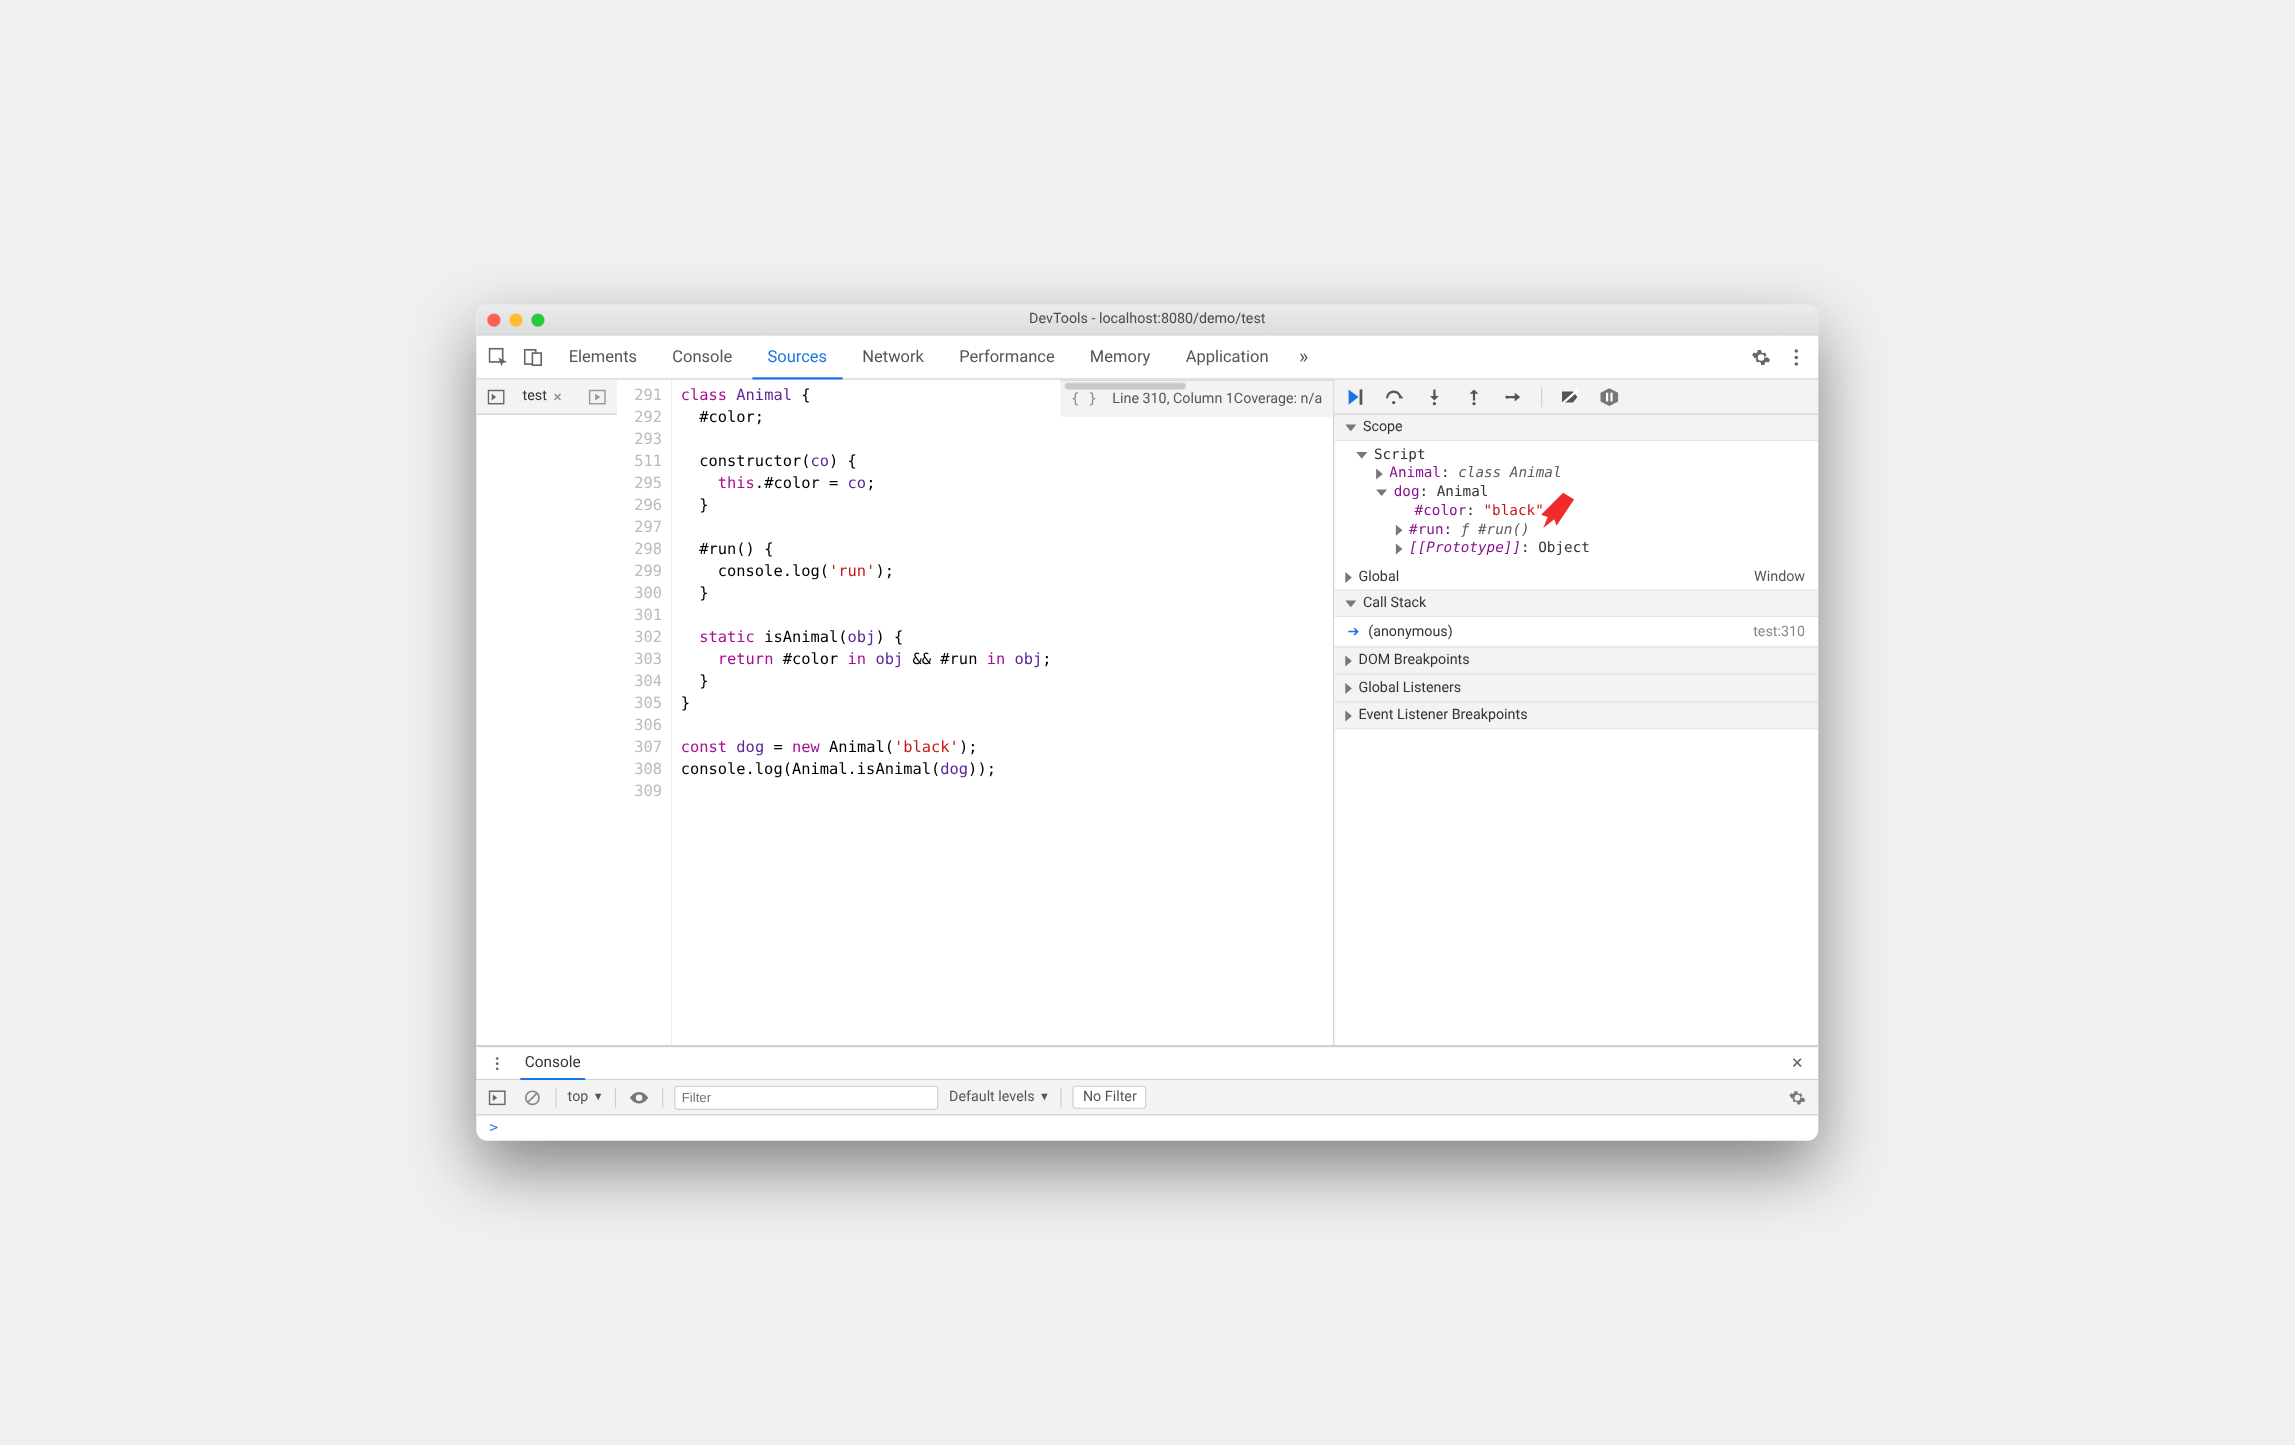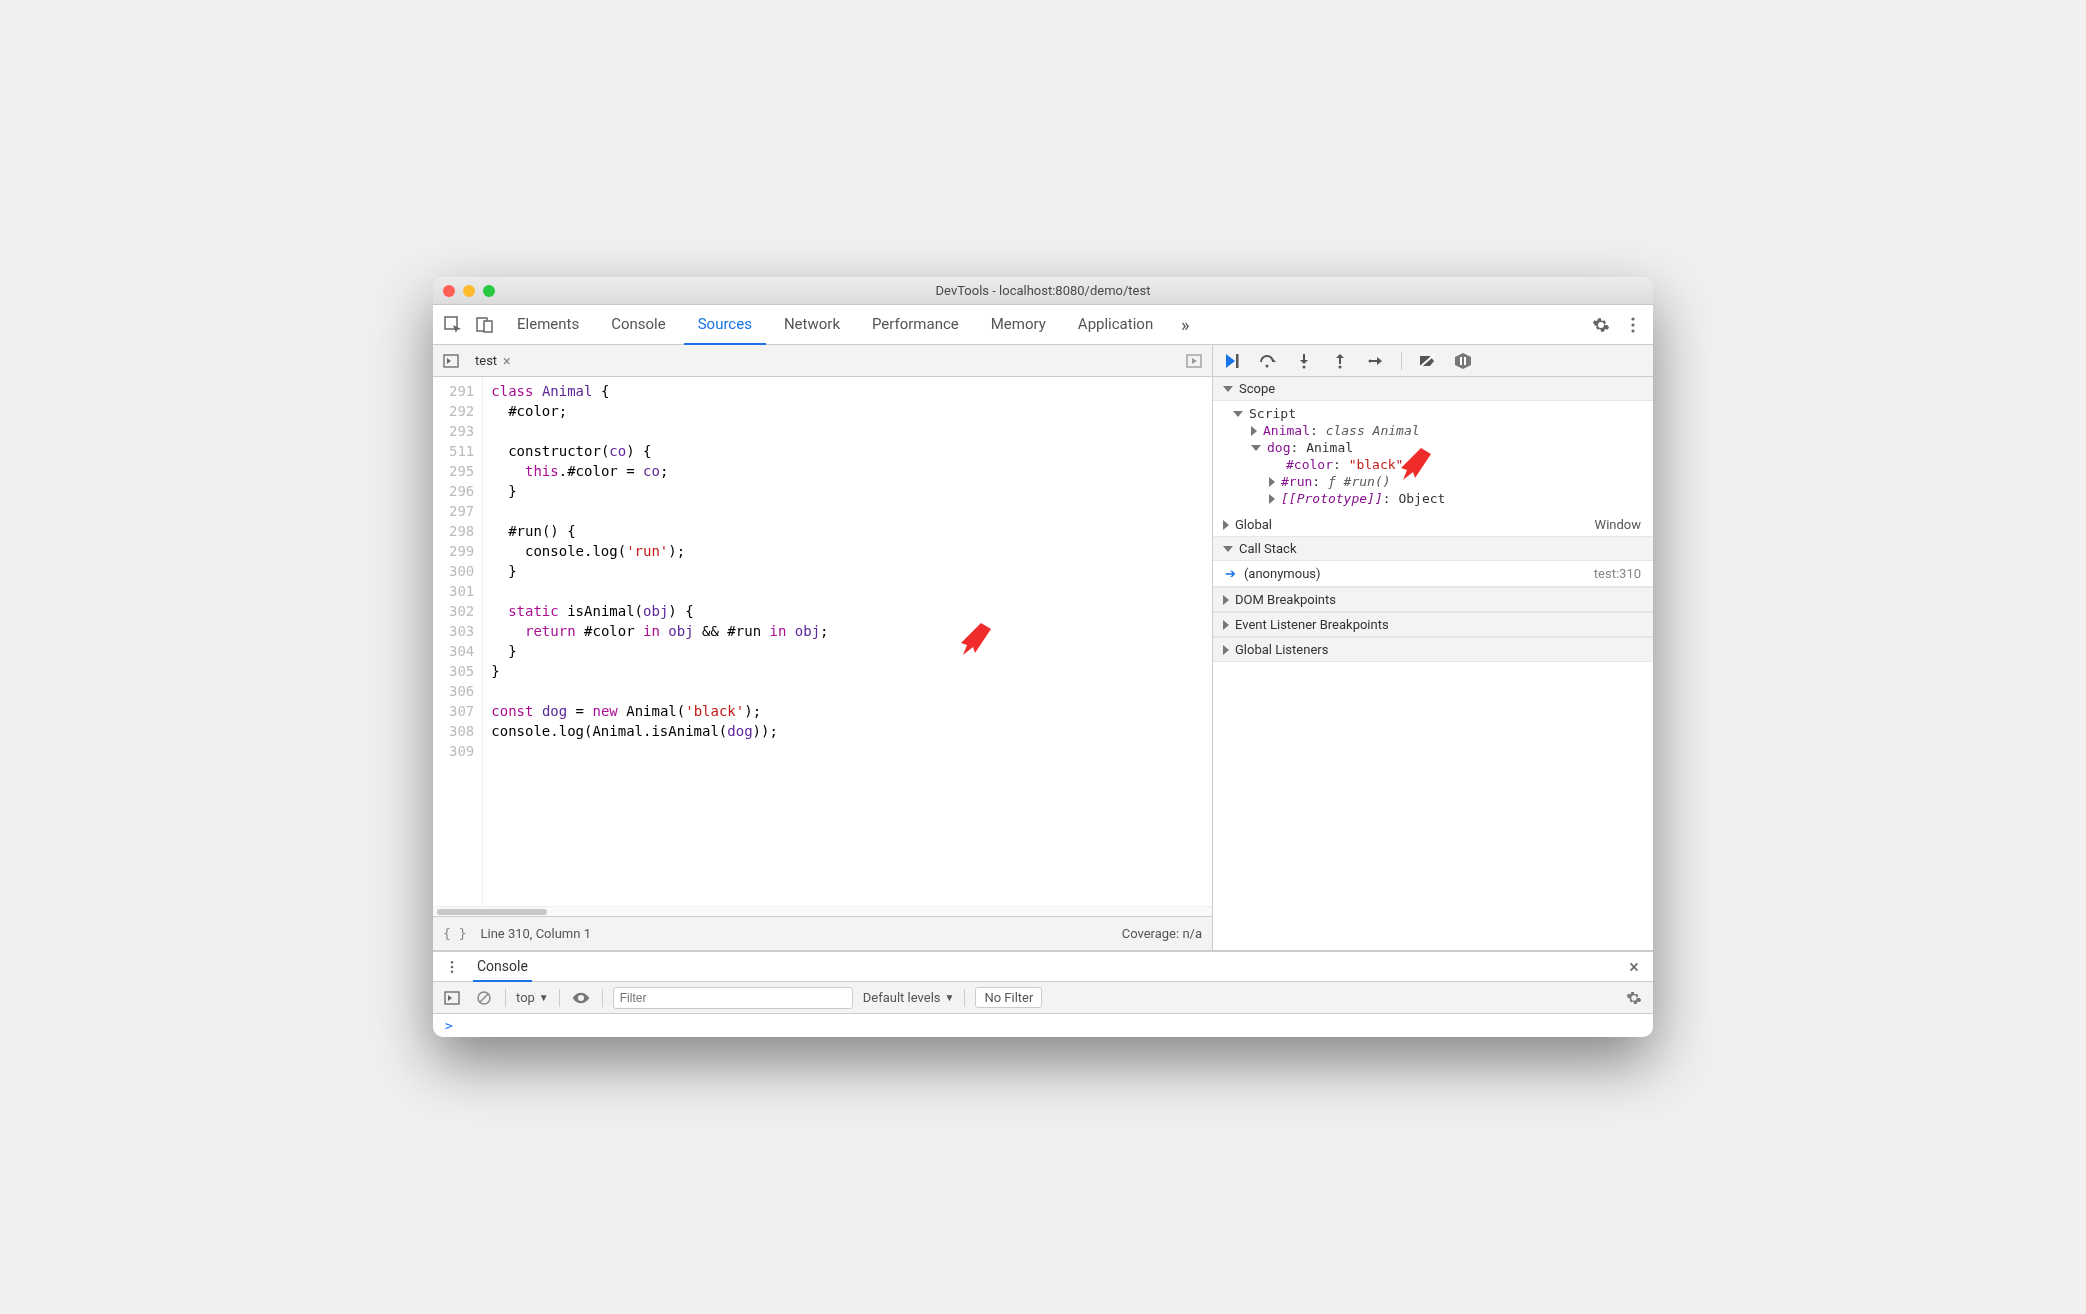--- a/index.html
+++ b/index.html
@@ -35,21 +35,21 @@
     color:#666; cursor:pointer;
   }
   .main-tabs .tab {
     padding: 0 14px; height: 40px; display:flex; align-items:center;
     font-size: 15px; color:#555; cursor:pointer; border-bottom: 2px solid transparent;
   }
   .main-tabs .tab.active { color:#1a73e8; border-bottom-color:#1a73e8; }
   .main-tabs .spacer { flex:1; }
   
   .content { flex:1; display:grid; grid-template-columns: 1fr 440px; grid-template-rows: 1fr; overflow:hidden; border-bottom:1px solid #ccc;}
-  .code-pane { display:flex; flex-direction:column; border-right:1px solid #ccc; min-width:0;}
+  .code-pane { display:flex; flex-direction:row; border-right:1px solid #ccc; min-width:0;}
   .file-tabs {
     height: 32px; background:#f3f3f3; border-bottom:1px solid #ccc;
     display:flex; align-items:center; padding:0 6px; gap:8px;
   }
   .file-tabs .iconbtn { width:24px; height:24px; display:flex; align-items:center; justify-content:center; color:#555;}
   .file-tab { display:flex; align-items:center; gap:6px; font-size:13px; color:#333; padding:0 4px;}
   .file-tab .close { color:#888; cursor:pointer; font-size:14px;}
   .file-tabs .spacer{flex:1;}
   
   .editor { flex:1; display:flex; font-family: Menlo, Consolas, monospace; font-size:14px; position:relative; overflow:auto;}
@@ -349,25 +349,25 @@
           <span class="loc">test:310</span>
         </div>
 
         <div id="bp-sections">
             <div class="section-header">
               <span class="tri right"></span>
               <span>DOM Breakpoints</span>
             </div>
             <div class="section-header">
               <span class="tri right"></span>
-              <span>Event Listener Breakpoints</span>
+              <span>Global Listeners</span>
             </div>
             <div class="section-header">
               <span class="tri right"></span>
-              <span>Global Listeners</span>
+              <span>Event Listener Breakpoints</span>
             </div>
           </div>
       </div>
     </div>
   </div>
 
   <div class="console">
     <div class="console-header">
       <div class="iconbtn">
         <svg width="14" height="14" viewBox="0 0 18 18">

